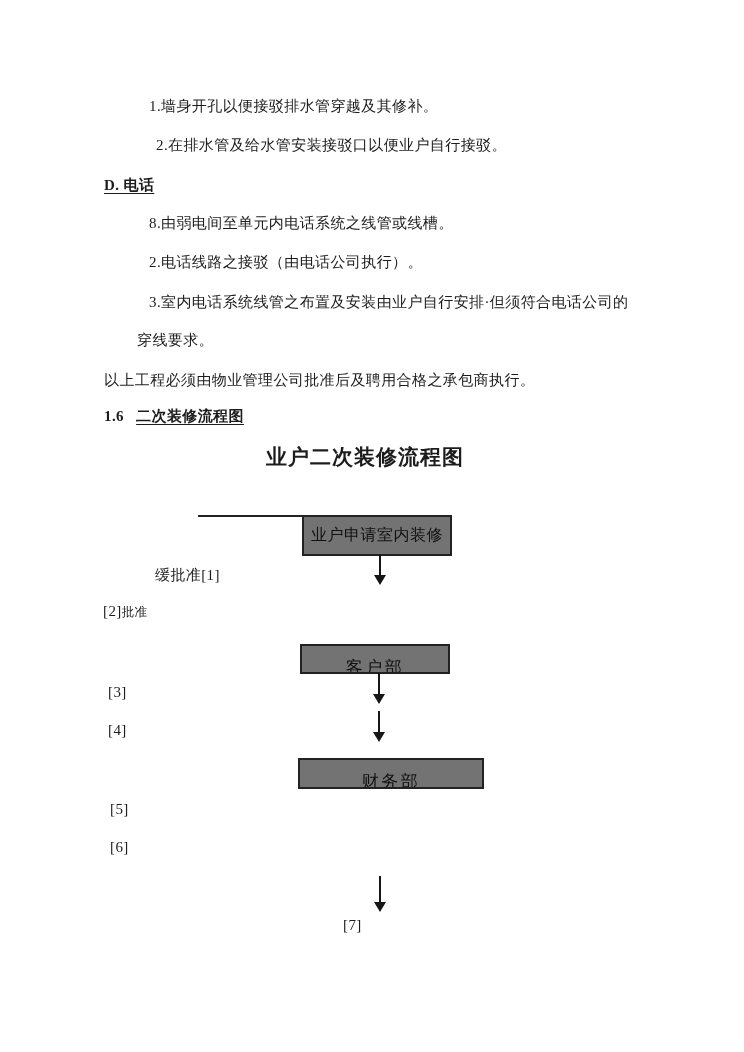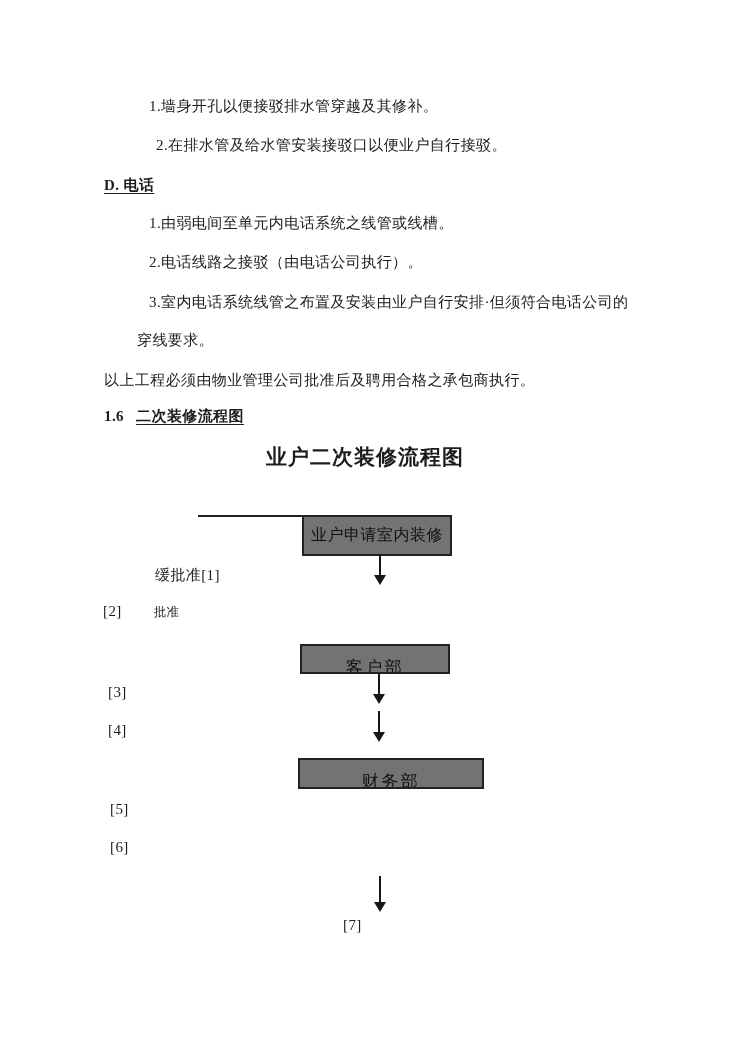--- a/index.html
+++ b/index.html
@@ -114,36 +114,36 @@
   .arrow-d { left: 374px; top: 876px; width: 12px; height: 36px; }
   .arrow-d .shaft { height: 27px; }
   .arrow-d .head  { top: 26px; }
   .fc-label {
     position: absolute;
     font-size: 15px;
     line-height: 18px;
     letter-spacing: 0.4px;
     white-space: nowrap;
   }
-  .fc-label .small-suffix { font-size: 12.5px; padding-left: 32px; }
+  .fc-label .small-suffix { font-size: 12.5px; }
 </style>
 </head>
 <body>
 
 <div class="page">
 
   <div class="tline" style="left:149px; top:97px;text-align:right;">1.墙身开孔以便接驳排水管穿越及其修补。</div>
 
   <div class="tline" style="left:149px; top:136px;margin-left:7px;">2.在排水管及给水管安装接驳口以便业户自行接驳。</div>
 
   <div class="tline bold" style="left:104px; top:176px;text-align:right;">
     <span class="ul">D. 电话</span>
   </div>
 
-  <div class="tline" style="left:149px; top:214px;">1.由弱电间至单元内电话系统之线管或线槽。</div>
+  <div class="tline" style="left:149px; top:214px;">8.由弱电间至单元内电话系统之线管或线槽。</div>
 
   <div class="tline" style="left:149px; top:253px;">2.电话线路之接驳（由电话公司执行）。</div>
 
   <div class="tline" style="left:149px; top:293px;">3.室内电话系统线管之布置及安装由业户自行安排·但须符合电话公司的</div>
 
   <div class="tline" style="left:137px; top:331px;">穿线要求。</div>
 
   <div class="tline" style="left:104px; top:371px;">以上工程必须由物业管理公司批准后及聘用合格之承包商执行。</div>
 
   <div class="tline bold" style="left:104px; top:407px;">

